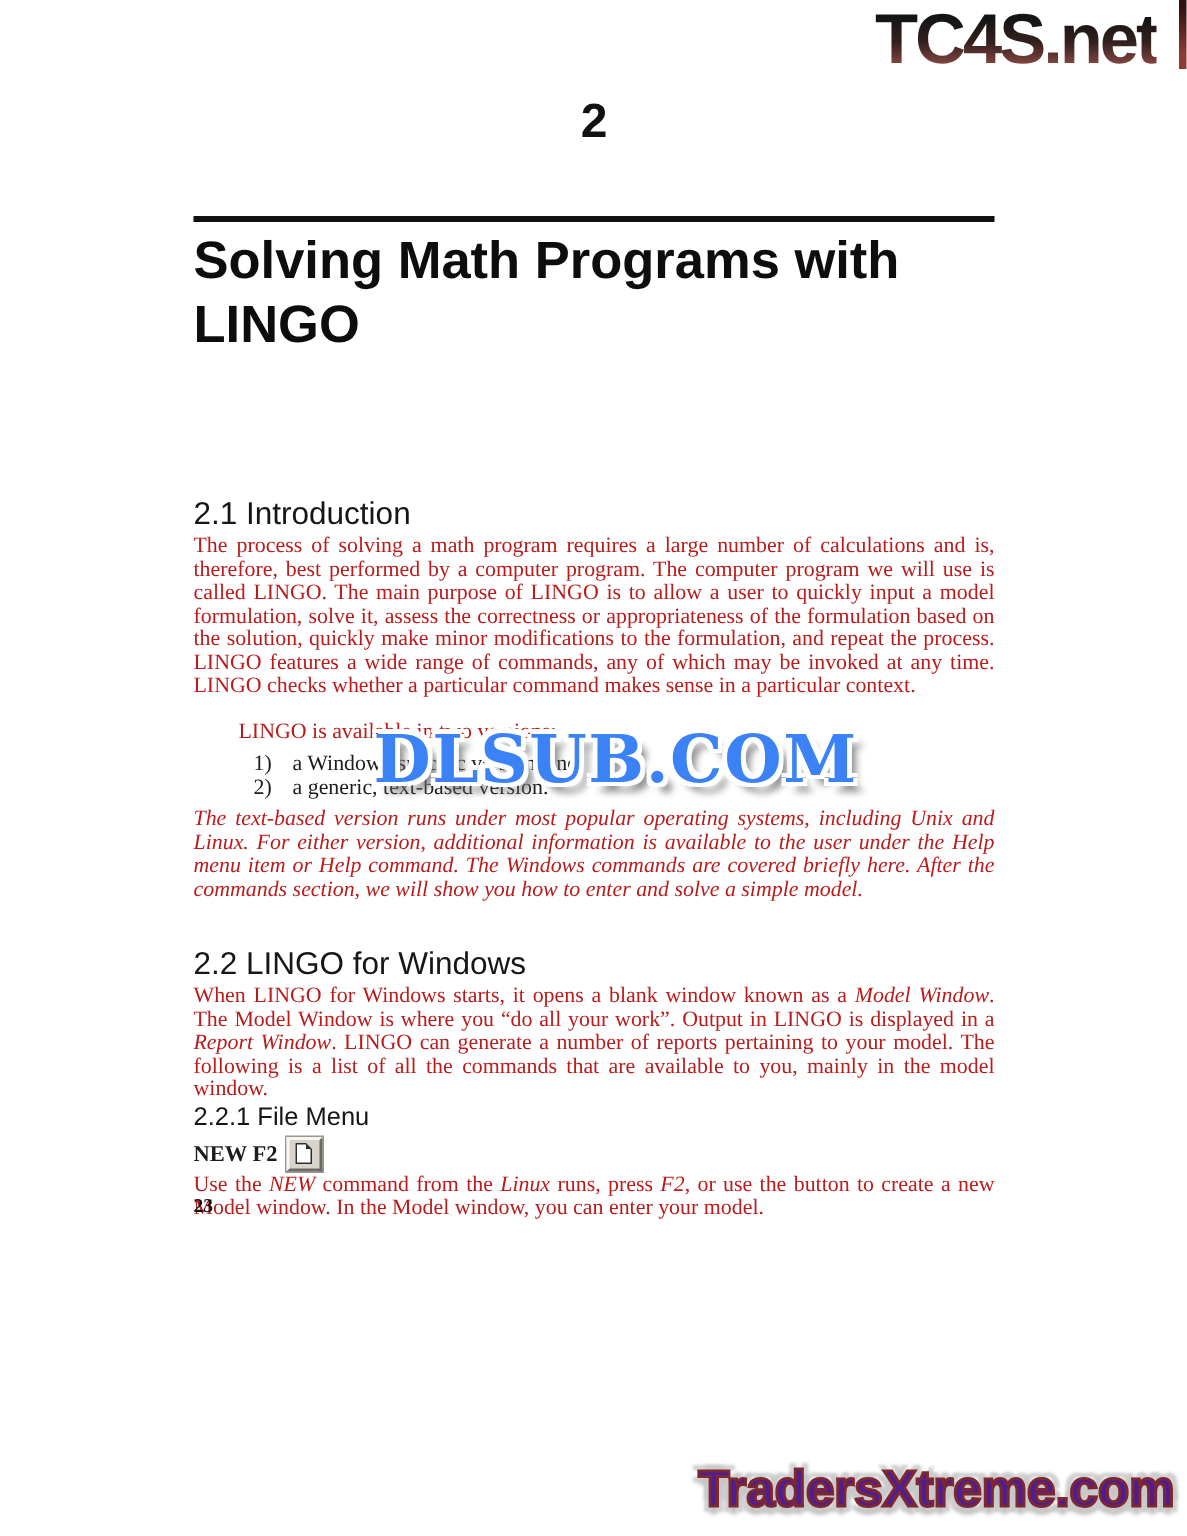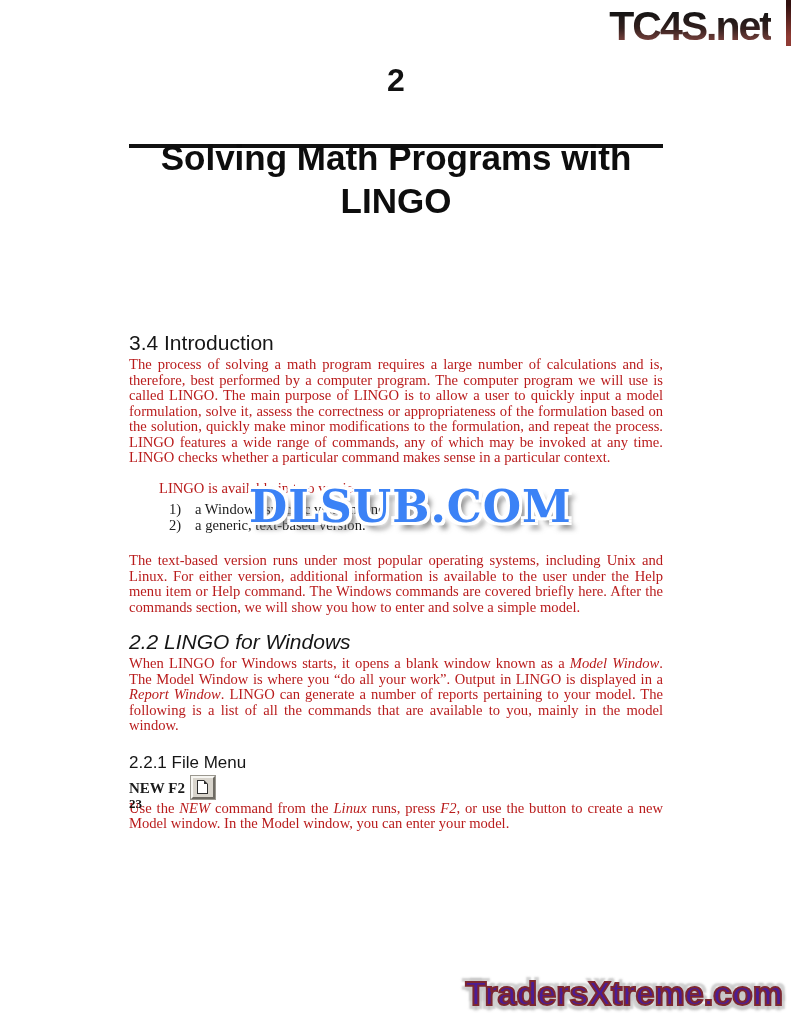--- a/index.html
+++ b/index.html
@@ -7,65 +7,65 @@
   body {
     width:791px; height:1024px; position:relative; overflow:hidden;
     font-family:"Liberation Serif", serif; color:#1c1c1c;
   }
   .page { position:absolute; inset:0; background:#ffffff; }
 
   
   .wm-top {
     position:absolute; top:4px; right:20px;
     font-family:"Liberation Sans", sans-serif; font-weight:900;
-    font-size:41px; letter-spacing:-2px; line-height:44px;
+    font-size:47px; letter-spacing:-2px; line-height:44px;
     background:linear-gradient(180deg,#141414 18%, #33201e 55%, #8b4a45 92%);
     -webkit-background-clip:text; background-clip:text;
     color:transparent; -webkit-text-fill-color:transparent;
   }
   .wm-top-bar {
     position:absolute; top:0; right:0; width:5px; height:46px;
     background:linear-gradient(180deg,#31100f 10%, #8f3b34 80%);
   }
 
   
   .chapter-num {
     position:absolute; top:62px; left:129px; width:534px;
     text-align:center; font-family:"Liberation Sans", sans-serif;
     font-weight:bold; font-size:32px; color:#111;
   }
   .title-rule {
     position:absolute; top:144px; left:129px; width:534px; height:4px;
     background:#111;
   }
   .chapter-title {
-    position:absolute; top:136px; left:129px; width:534px;
-    text-align:center; font-family:"Liberation Sans", sans-serif;
+    position:absolute; top:152px; left:129px; width:534px;
+    font-family:"Liberation Sans", sans-serif;
     font-weight:bold; font-size:35px; line-height:43px; color:#0d0d0d;
   }
 
   
   .text-col { position:absolute; left:129px; top:331px; width:534px; }
   .h-sec {
     font-family:"Liberation Sans", sans-serif; font-weight:400;
     font-size:21px; line-height:24px; color:#161616; margin-bottom:2px;
   }
   .h-sub {
     font-family:"Liberation Sans", sans-serif; font-weight:400;
-    font-size:17px; line-height:20px; color:#161616; margin-top:19px;
+    font-size:17px; line-height:20px; color:#161616; 
   }
   p.body {
     font-size:14.6px; line-height:15.5px; text-align:justify; color:#b91c1c;
   }
   p.indent { text-indent:30px; margin-top:15px; }
   .list { margin:5px 0 0 40px; }
   .li { display:flex; font-size:14.6px; line-height:16px; }
   .li .num { width:26px; flex:none; }
-  .mt8 { margin-top:20px; }
-  .mt14 { margin-top:15px;font-style:italic; }
+  .mt8 { margin-top:6px;font-style:italic; }
+  .mt14 { margin-top:30px; }
 
   .cmd-line {
     margin-top:2px; font-weight:bold; font-size:15px; line-height:26px;
     display:flex; align-items:center;
   }
   .btn-new {
     display:inline-block; width:24px; height:23px; margin-left:6px;
     background:#d8d4cc; position:relative;
     border-top:2px solid #f7f6f2; border-left:2px solid #f7f6f2;
     border-right:2px solid #6e6b64; border-bottom:2px solid #6e6b64;
@@ -120,21 +120,21 @@
 
   <div class="chapter-num">2</div>
   <div class="title-rule"></div>
   <div class="chapter-title">
     <span>Solving Math Programs with</span><br>
     <span>LINGO</span>
   </div>
 
   <div class="text-col">
 
-    <div class="h-sec">3.4 Introduction</div>
+    <div class="h-sec">2.1 Introduction</div>
     <p class="body">The process of solving a math program requires a large number of calculations and is, therefore, best performed by a computer program. The computer program we will use is called LINGO. The main purpose of LINGO is to allow a user to quickly input a model formulation, solve it, assess the correctness or appropriateness of the formulation based on the solution, quickly make minor modifications to the formulation, and repeat the process. LINGO features a wide range of commands, any of which may be invoked at any time. LINGO checks whether a particular command makes sense in a particular context.</p>
     <p class="body indent">LINGO is available in two versions:</p>
 
     <div class="list">
       <div class="li">
         <span class="num">1)</span>
         <span>a Windows-specific version, and</span>
       </div>
       <div class="li">
         <span class="num">2)</span>

